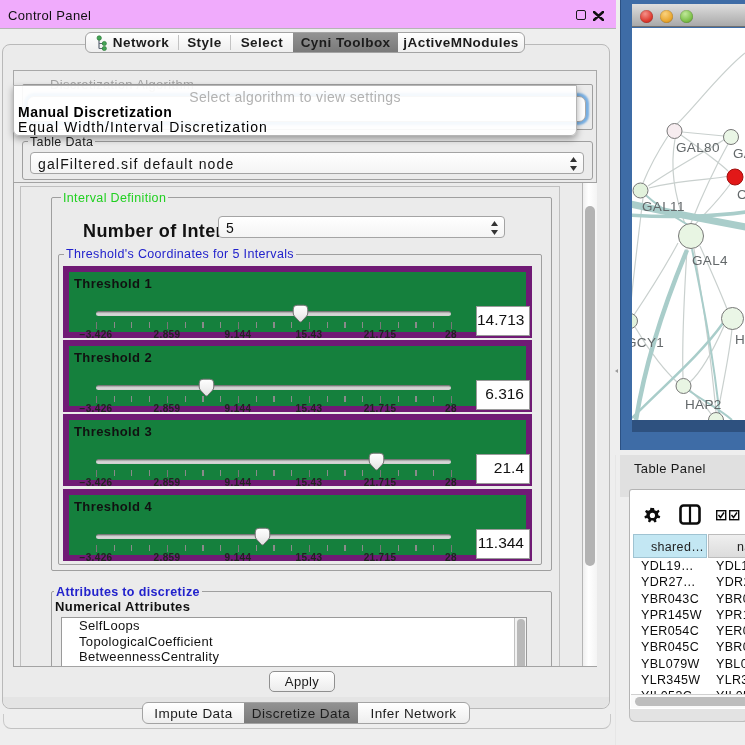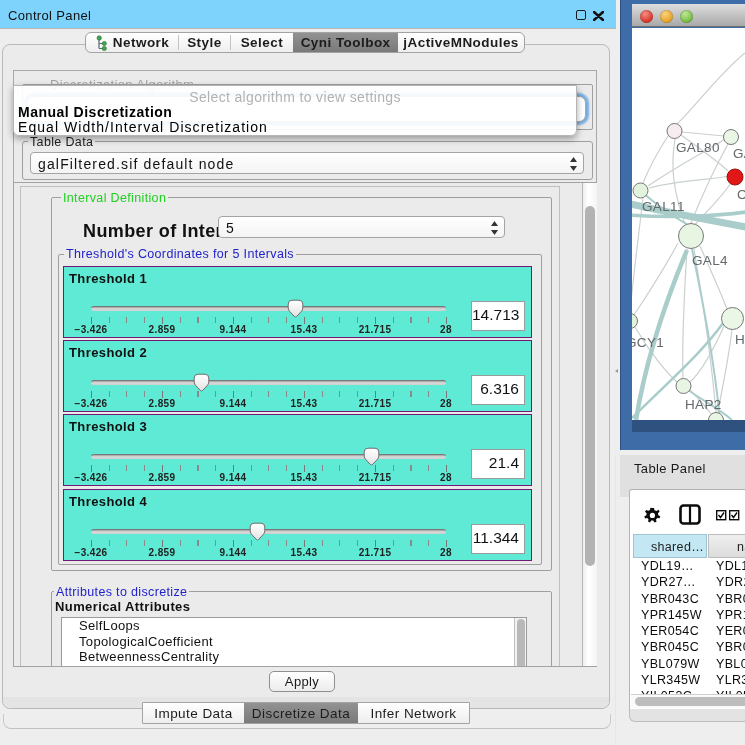--- a/index.html
+++ b/index.html
@@ -3,21 +3,21 @@
 <meta charset="utf-8">
 <style>
 * { margin:0; padding:0; box-sizing:border-box; -webkit-font-smoothing:antialiased; }
 html,body { width:745px; height:745px; overflow:hidden; }
 body { font-family:"Liberation Sans", sans-serif; background:#eeeeee; position:relative; letter-spacing:0.35px; }
 .abs { position:absolute; }
 .bold { font-weight:bold; }
 
 
 #cp { left:0; top:0; width:616px; height:745px; background:#eeeeee; }
-#cp-title { left:0; top:0; width:616px; height:29px; background:#7dd3fc;
+#cp-title { left:0; top:0; width:616px; height:29px; background:#f0abfc;
             border-bottom:1px solid #b5b5b5; }
 #cp-title .t { position:absolute; left:8px; top:8px; font-size:13px; color:#111; }
 #ic-float { position:absolute; left:576px; top:10px; width:10px; height:10px; border:1.6px solid #1a1a1a; border-radius:2px; }
 
 
 #page-panel { left:2px; top:44px; width:608px; height:665px; background:#ebebeb;
               border:1px solid #b9b9b9; border-radius:8px; }
 #page-strip { left:3px; top:697px; width:606px; height:11px; background:#e4e4e4;
               border-radius:0 0 8px 8px; }
 #page-outline { left:3px; top:714px; width:608px; height:15px;
@@ -63,21 +63,21 @@
 
 #scrollp { left:13px; top:182px; width:584px; height:485px; border:1px solid #a3a3a3; background:#ebebeb; overflow:hidden; }
 #vsb { left:582px; top:183px; width:15px; height:483px; background:linear-gradient(90deg,#efefef,#ffffff 40%,#f4f4f4);
        border-left:1px solid #b5b5b5; }
 #vsb .thumb { position:absolute; left:2px; top:23px; width:10px; height:360px; background:#b3b3b3; border-radius:5px; }
 
 
 #innerp { left:6px; top:3px; width:540px; height:700px; border:1px solid #c0c0c0; background:#ebebeb; }
 
 
-.thr { position:absolute; left:42px; width:469px; height:72px; border:1px solid #701a75; background:#5eead4; }
+.thr { position:absolute; left:42px; width:469px; height:72px; border:6px solid #701a75; background:#15803d; }
 .thr .name { position:absolute; left:5px; top:4px; font-size:13px; letter-spacing:0.4px; font-weight:bold; color:#111; }
 .track { position:absolute; left:27px; top:39px; width:355px; height:5px; border-radius:3px;
          background:linear-gradient(#9e9e9e,#d9d9d9 45%,#cfcfcf); border-top:1px solid #787878; }
 .ticks-minor { position:absolute; left:27px; top:50px; width:356px; height:6px;
   background:repeating-linear-gradient(90deg,#8a8a8a 0 1px,transparent 1px 17.75px); }
 .ticks-major { position:absolute; left:27px; top:50px; width:356px; height:7px;
   background:repeating-linear-gradient(90deg,#777 0 1px,transparent 1px 71px); }
 .tlabels { position:absolute; left:0; top:57px; width:100%; font-size:10px; font-weight:bold; color:#222; }
 .tlabels span { position:absolute; transform:translateX(-50%); }
 .thumbp { position:absolute; top:32px; width:17px; height:19px; }
@@ -89,21 +89,21 @@
 #attr-list .it { margin-left:17px; margin-top:1px; font-size:13px; color:#111; line-height:14.5px; }
 #attr-sb { position:absolute; right:0; top:0; width:12px; height:100%; background:#f2f2f2; border-left:1px solid #c0c0c0; }
 #attr-sb .th { position:absolute; left:1.5px; top:1px; width:8px; height:52px; background:#b9b9b9; border-radius:4px; }
 
 
 #apply { left:269px; top:671px; width:66px; height:21px; background:linear-gradient(#ffffff,#ececec);
          border:1px solid #8f8f8f; border-radius:5px; text-align:center; font-size:13px; color:#1a1a1a; padding-top:2px; }
 
 
 #btabs { left:142px; top:702px; width:328px; height:22px; background:linear-gradient(#ffffff,#eeeeee);
-         border:1px solid #a3a3a3; border-radius:1px; display:flex; align-items:center; z-index:5; }
+         border:1px solid #a3a3a3; border-radius:6px; display:flex; align-items:center; z-index:5; }
 #btabs .tab { height:100%; display:flex; align-items:center; justify-content:center; font-size:13.5px; letter-spacing:0.45px; color:#1c1c1c; }
 #bt1 { width:101px; }
 #bt2 { width:114px; background:linear-gradient(#929292,#7a7a7a); color:#f0f0f0; }
 #bt3 { width:111px; border-radius:0 6px 6px 0; }
 
 
 #gapline { left:615px; top:455px; width:1px; height:290px; background:#e6e6e6; }
 #split-arrow { left:615px; top:369px; width:0; height:0; border-top:2.5px solid transparent;
                border-bottom:2.5px solid transparent; border-right:3.5px solid #9a9a9a; }
 
@@ -274,21 +274,21 @@
                 <stop offset=".5" stop-color="#f2f2f2"></stop>
                 <stop offset="1" stop-color="#e0e0e0"></stop>
               </linearGradient>
             </defs>
             <path d="M1.2 5 Q1.2 1.2 5 1.2 L12 1.2 Q15.8 1.2 15.8 5 L15.8 9 Q15.8 11 14.2 12.6 L9.7 17.4 Q8.5 18.5 7.3 17.4 L2.8 12.6 Q1.2 11 1.2 9 Z" fill="url(#tg4)" stroke="#6e6e6e" stroke-width="1"></path>
           </svg>
           <div class="vbox" style="top:34px;">11.344</div>
         </div>
 
       <div class="gbox" style="left:30px; top:404px; width:501px; height:260px;"></div>
-      <div class="glabel" style="left:33px; top:398px; color:#2222cc;">Attributes to discretize</div>
+      <div class="glabel" style="left:33px; top:398px; color:#2222cc;font-weight:bold;">Attributes to discretize</div>
       <div class="abs bold" style="left:34px; top:412px; font-size:13px; letter-spacing:0.4px; color:#111;">Numerical Attributes</div>
       <div class="abs" id="attr-list">
         <div class="it">SelfLoops</div>
         <div class="it">TopologicalCoefficient</div>
         <div class="it">BetweennessCentrality</div>
         <div id="attr-sb">
             <div class="th"></div>
           </div>
       </div>
     </div>

